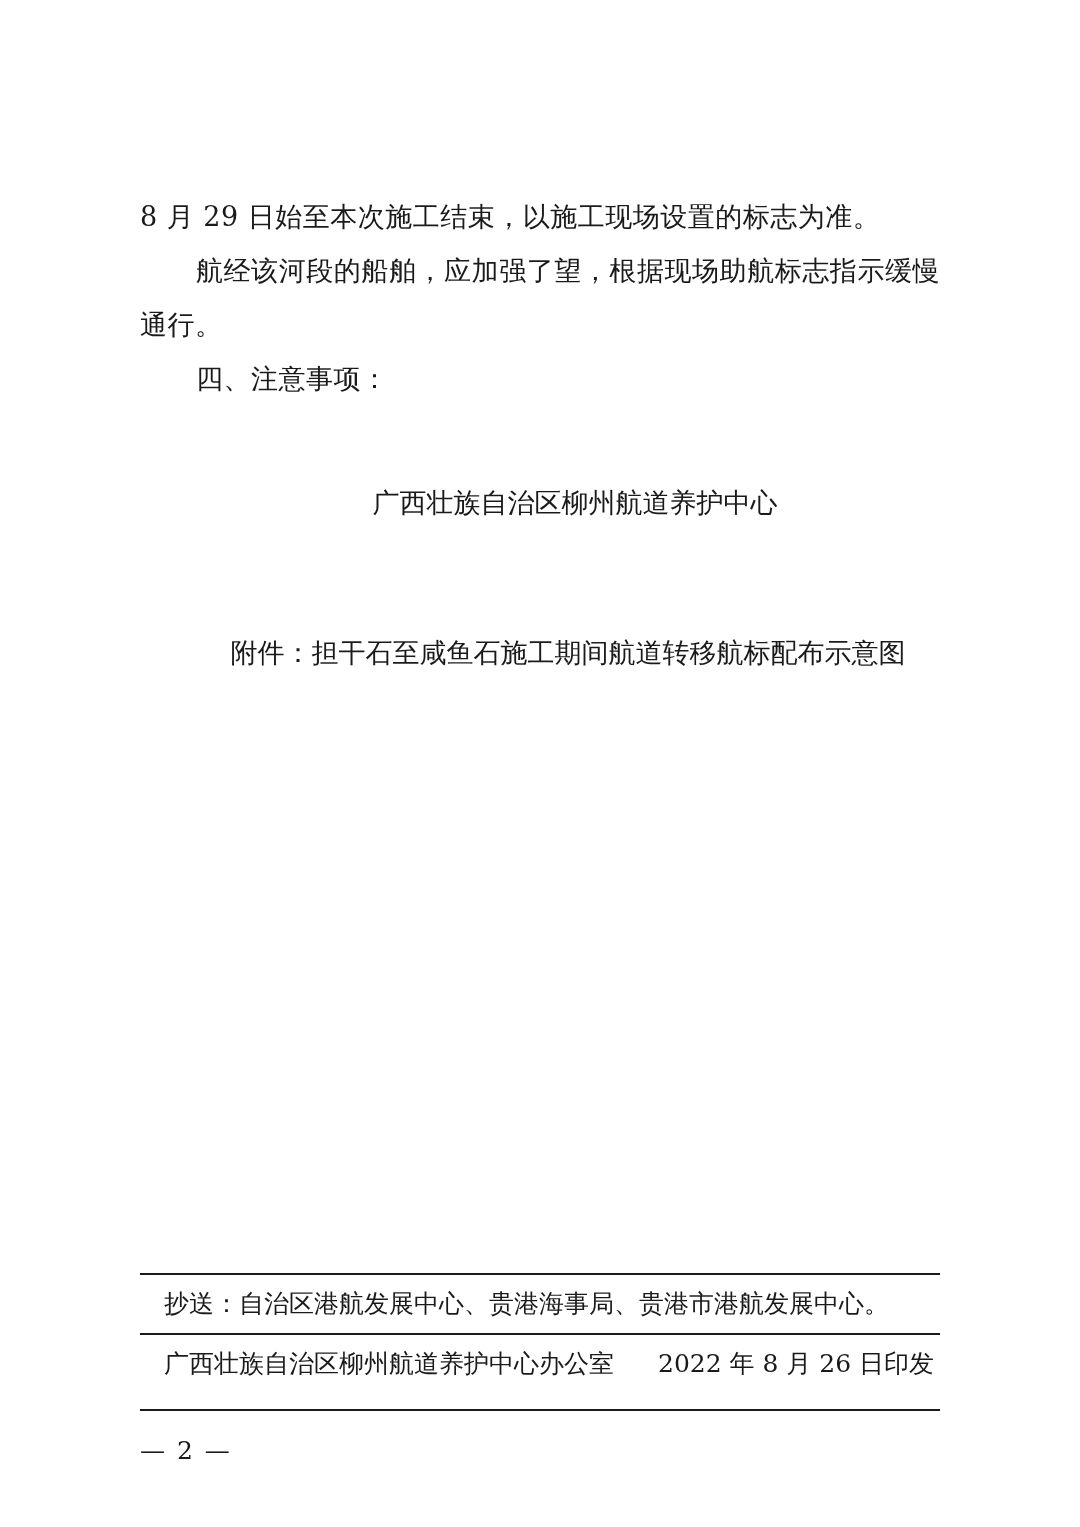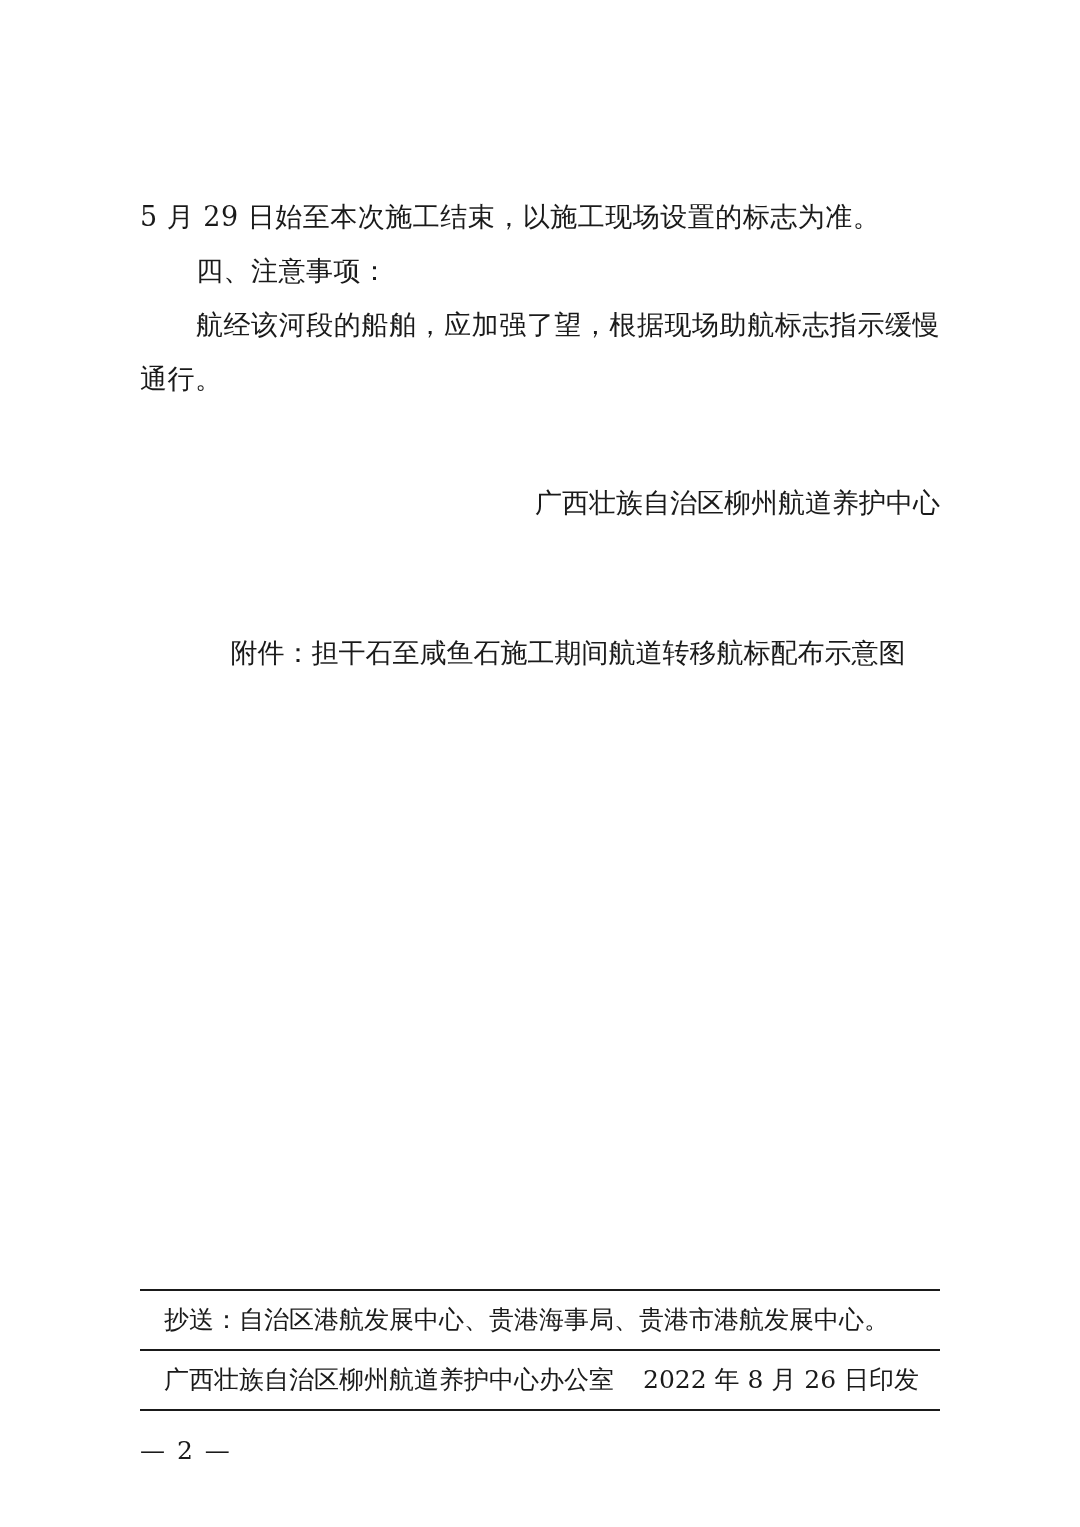--- a/index.html
+++ b/index.html
@@ -31,21 +31,21 @@
   .p-first {
     margin: 0;
     padding-top: 190px;
   }
   .p-indent {
     margin: 0;
     text-indent: 56px;
   }
   .signature-block {
     margin-top: 70px;
-    text-align: right;
+    text-align: center;
     font-size: 27px;
     line-height: 54px;
   }
   .sig-org {
     padding-left: 70px;
   }
   .sig-date {
     padding-left: 30px;
   }
   .attachment {
@@ -68,48 +68,48 @@
     height: 0;
   }
   .footer-line {
     font-size: 25px;
     line-height: 50px;
     padding: 4px 0 4px 24px;
     white-space: nowrap;
   }
   .footer-issue {
     display: flex;
-    padding: 4px 0 4px 24px;
+    padding: 4px 0 20px 24px;
     font-size: 25px;
     line-height: 50px;
   }
   .footer-issue .issuer {
     flex: 0 0 auto;
   }
   .footer-issue .issue-date {
-    margin-left: 29px;
+    margin-left: 44px;
   }
   .page-number {
     position: absolute;
     left: 140px;
     bottom: 62px;
     font-size: 25px;
     letter-spacing: 2px;
   }
 </style>
 </head>
 <body>
 
 <div class="page">
 
-  <p class="body-text p-first">5 月 29 日始至本次施工结束，以施工现场设置的标志为准。</p>
+  <p class="body-text p-first">8 月 29 日始至本次施工结束，以施工现场设置的标志为准。</p>
+
+  <p class="body-text p-indent">航经该河段的船舶，应加强了望，根据现场助航标志指示缓慢通行。</p>
 
   <p class="body-text p-indent">四、注意事项：</p>
-
-  <p class="body-text p-indent">航经该河段的船舶，应加强了望，根据现场助航标志指示缓慢通行。</p>
 
   <div class="signature-block">
     <div class="sig-org">广西壮族自治区柳州航道养护中心</div>
   </div>
 
   <div class="attachment">附件：担干石至咸鱼石施工期间航道转移航标配布示意图</div>
 
   <div class="footer">
     <hr class="rule">
     <div class="footer-line">抄送：自治区港航发展中心、贵港海事局、贵港市港航发展中心。</div>

